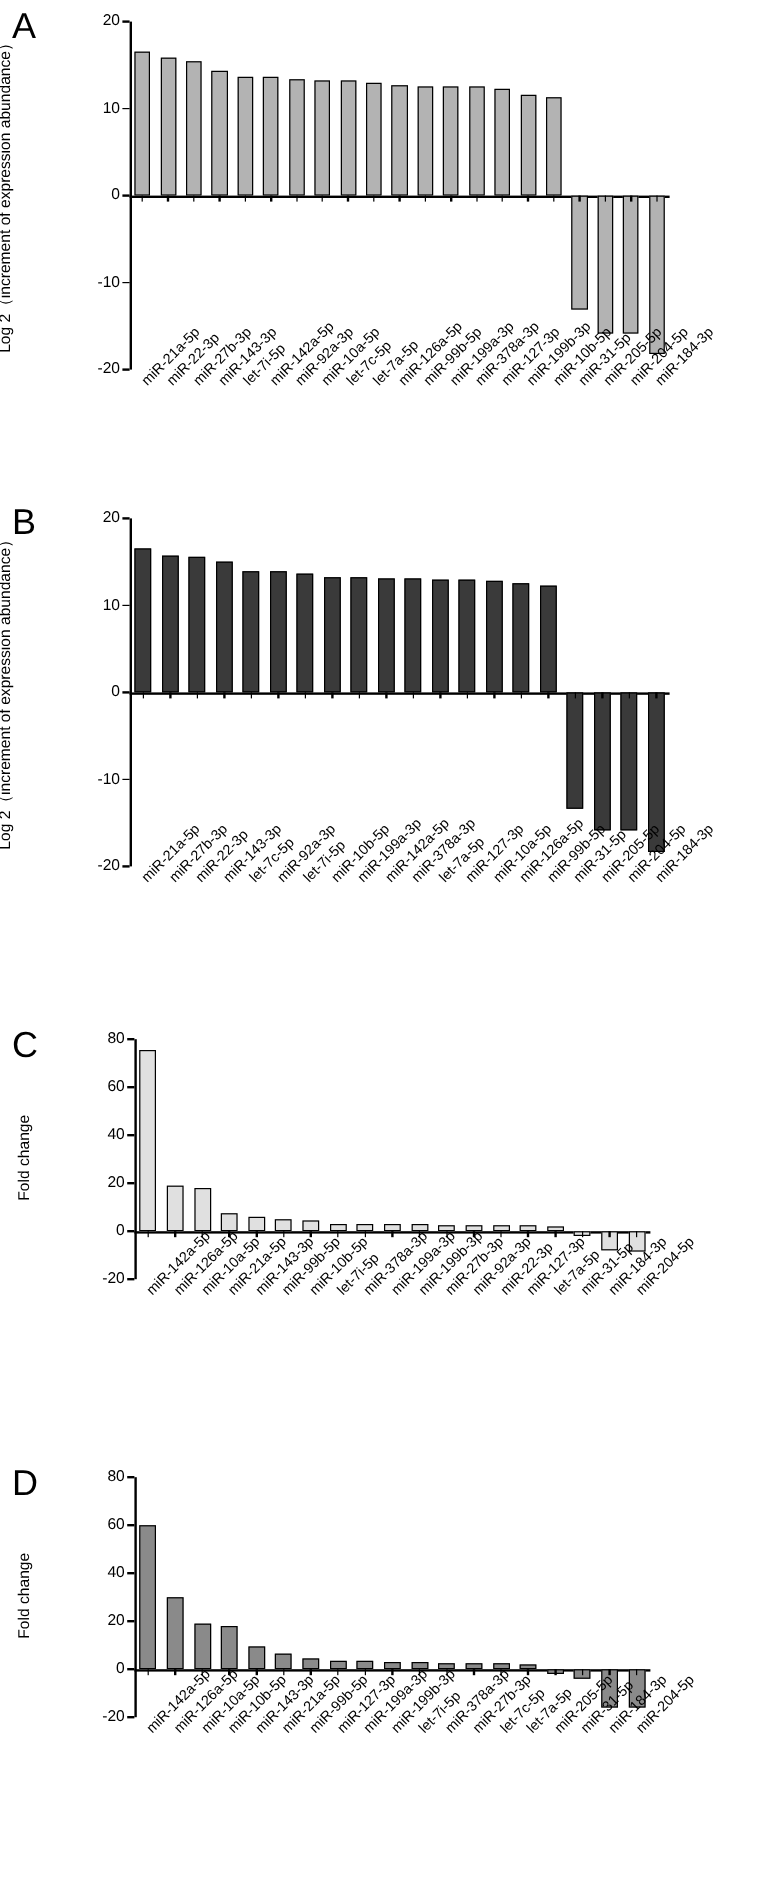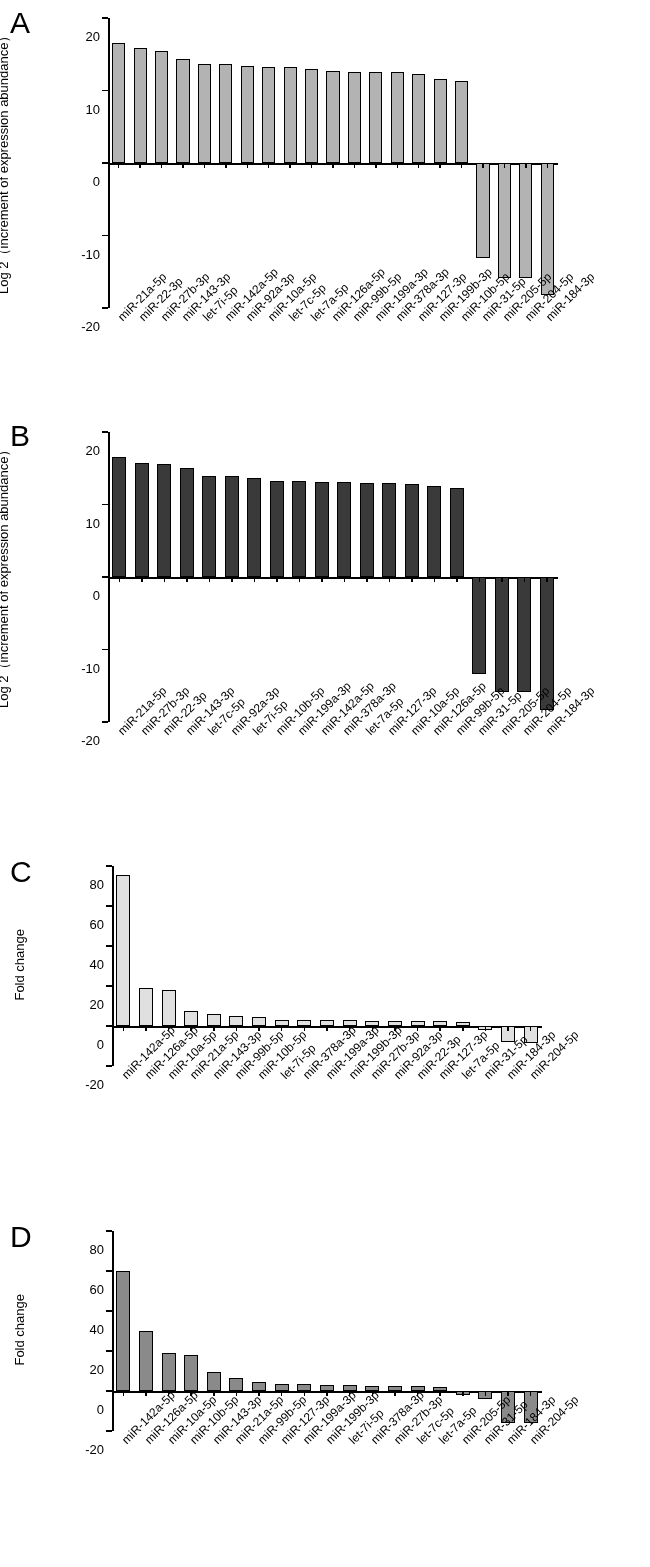--- a/index.html
+++ b/index.html
@@ -17,21 +17,20 @@
     font-size:13px;
     text-align:center;
     line-height:1.35;
     white-space:nowrap;
   }
   .ytick{
     position:absolute;
     font-size:13px;
     text-align:right;
     white-space:nowrap;
-    margin-top:20px;
   }
   .axis-y{position:absolute;background:#000;width:2px;}
   .axis-zero{position:absolute;background:#000;height:1.5px;}
   .tickmark{position:absolute;background:#000;width:6px;height:1.5px;}
   .xtickmark{position:absolute;background:#000;width:1.5px;height:5px;}
   .bar{position:absolute;border:1px solid #000;box-sizing:border-box;}
   .xlab{
     position:absolute;
     font-size:12px;
     white-space:nowrap;

